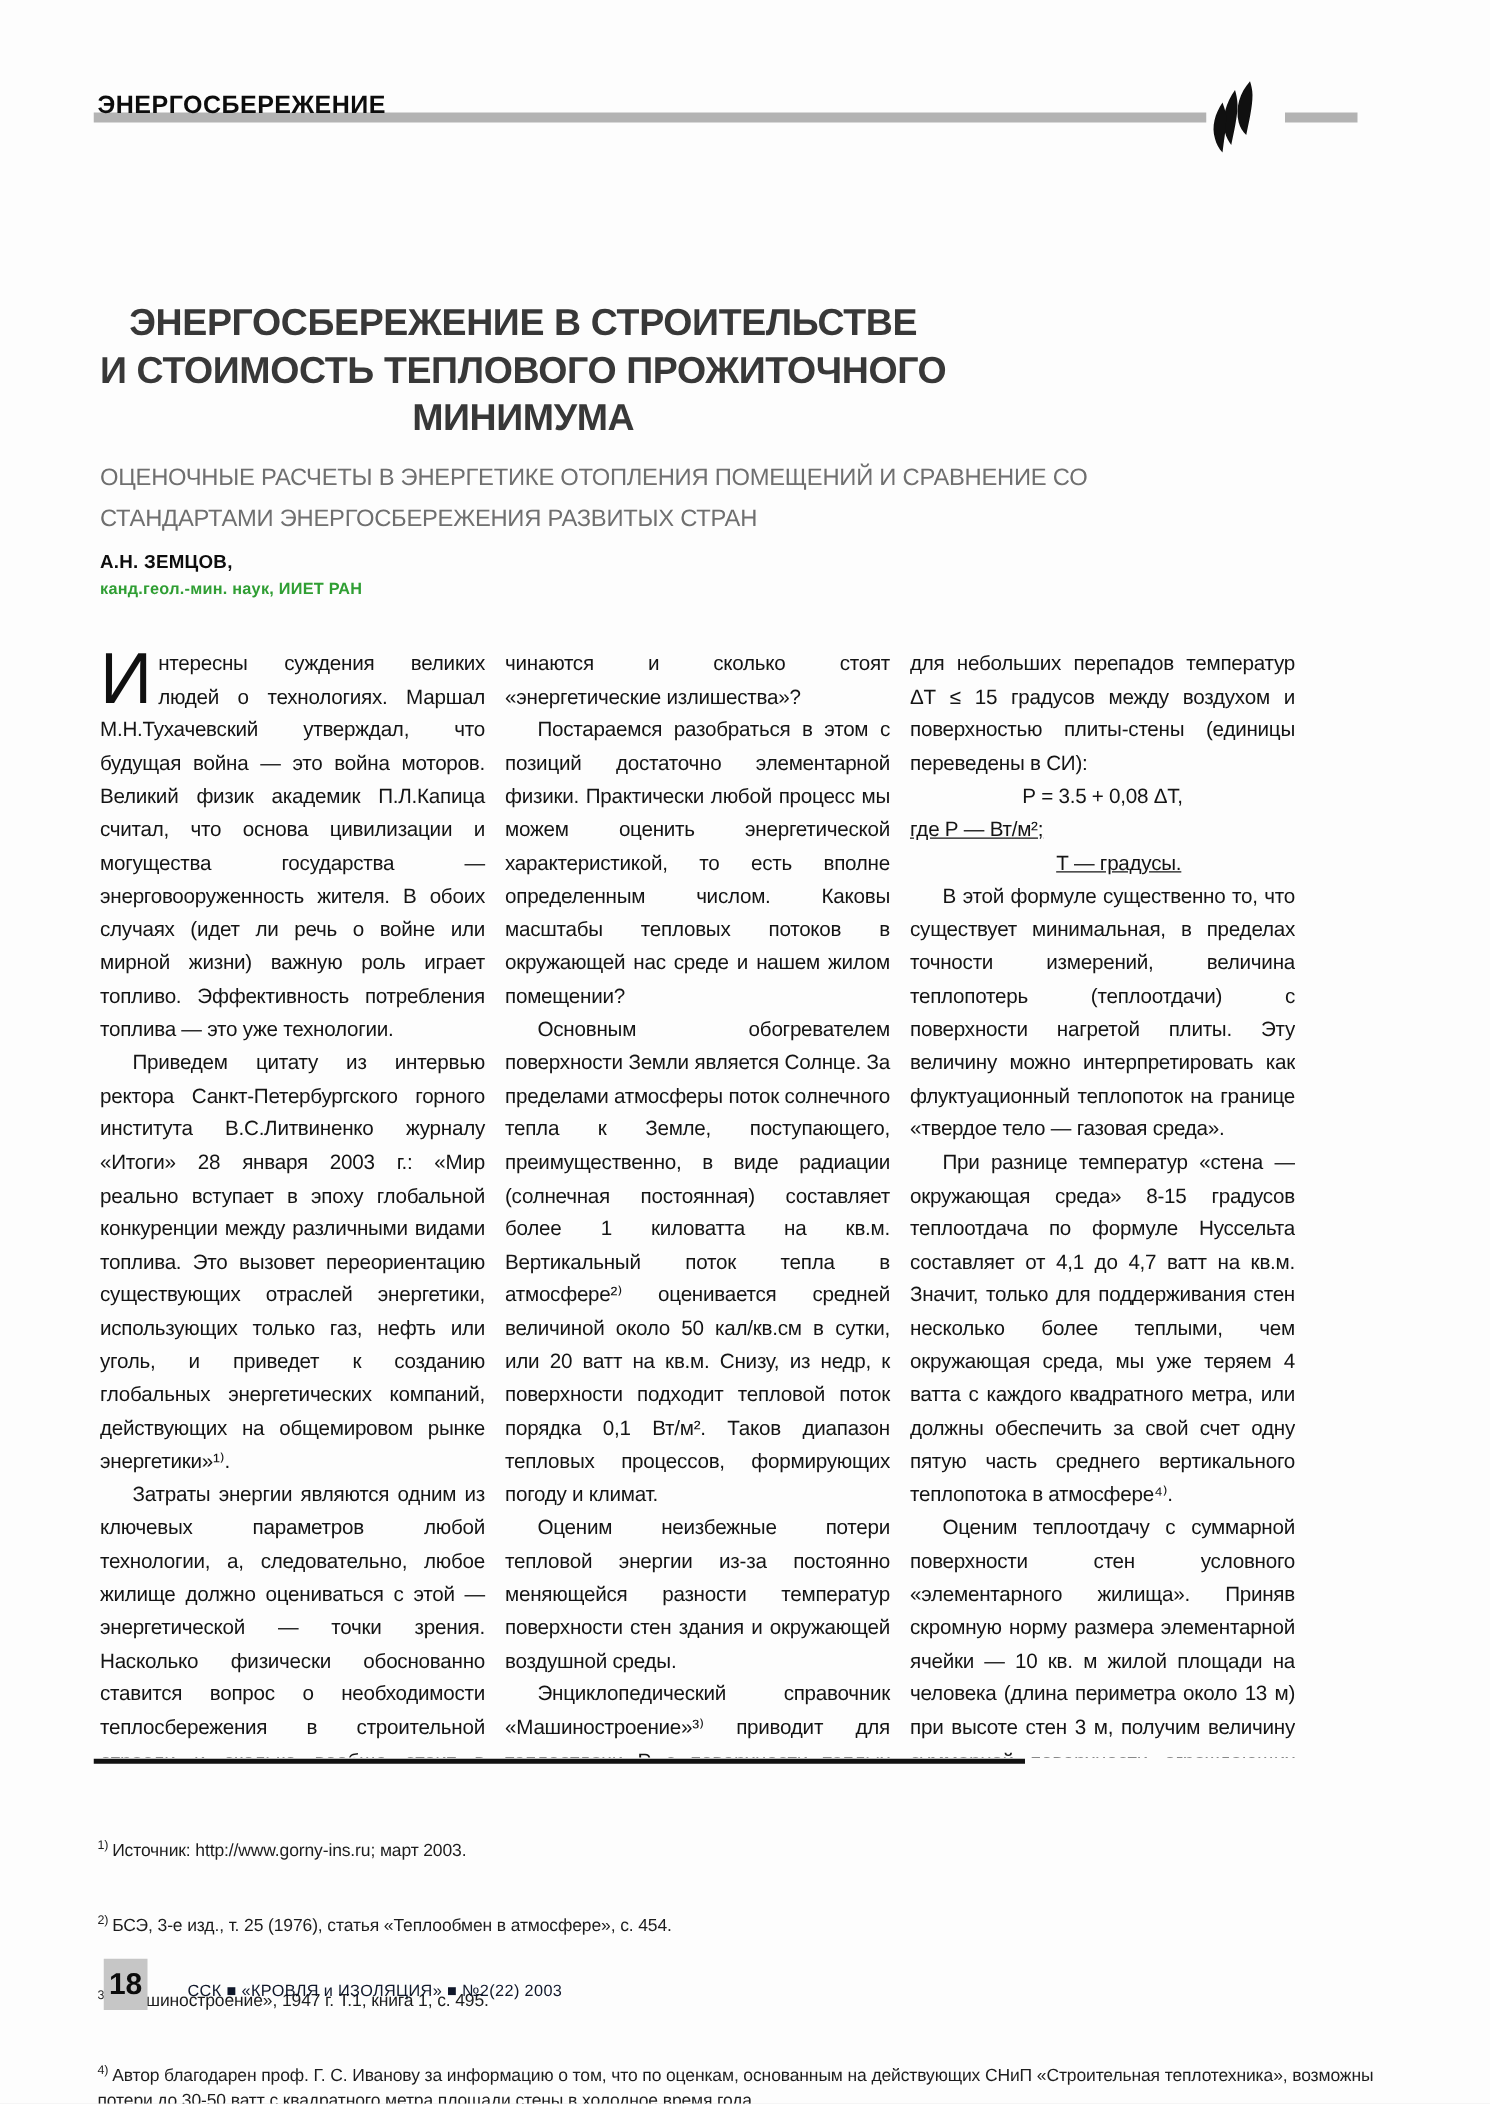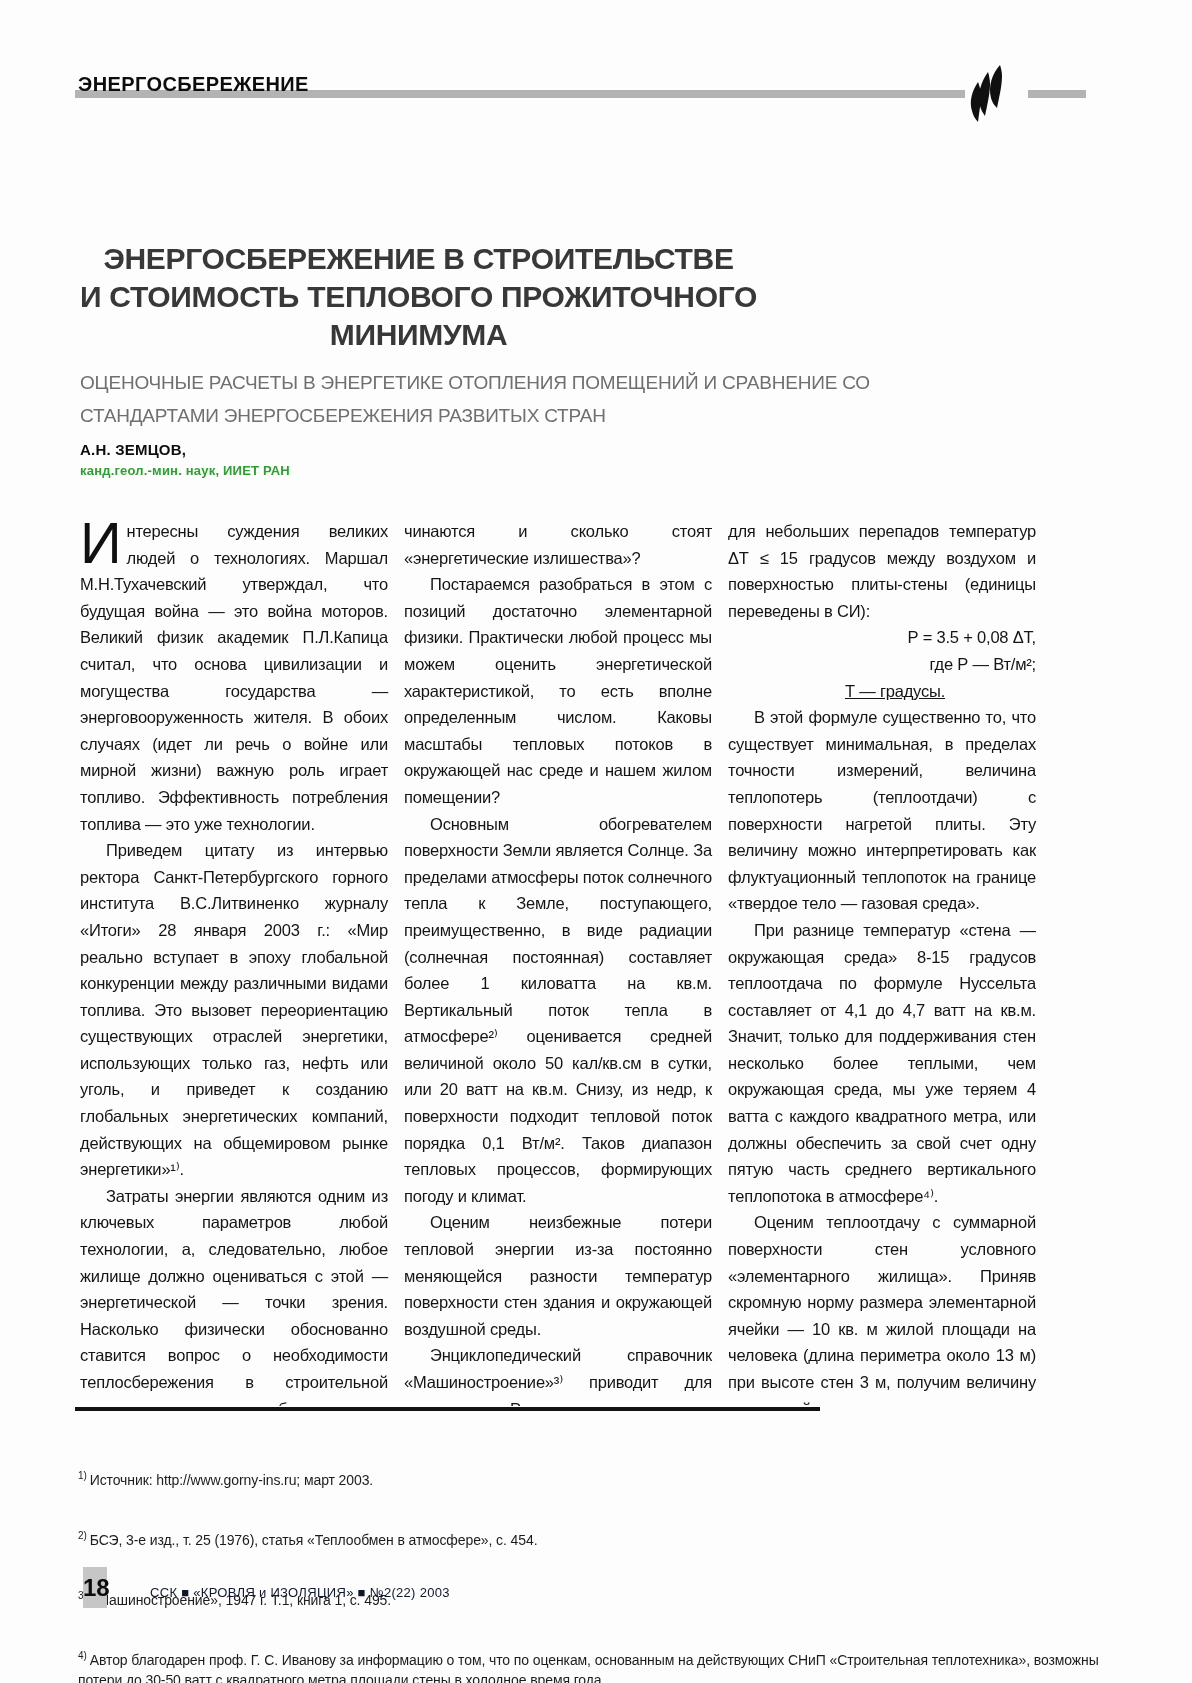--- a/index.html
+++ b/index.html
@@ -24,32 +24,32 @@
   .subtitle div{font-size:19px;line-height:33px;letter-spacing:-.2px;white-space:nowrap;}
   
   .author-name{position:absolute;top:441px;left:80px;font-size:15px;font-weight:bold;color:#0d0d0d;letter-spacing:.2px;}
   .author-creds{position:absolute;top:463px;left:80px;font-size:13px;font-weight:bold;color:var(--accent-green,#2f9e33);letter-spacing:.2px;}
   
   .columns{position:absolute;top:518px;left:80px;width:956px;height:888px;display:flex;gap:16px;overflow:hidden;}
   .col{width:308px;font-size:16.5px;line-height:26.6px;letter-spacing:-.2px;text-align:justify;}
   .col p{margin:0;text-indent:26px;}
   .col p.noindent{text-indent:0;}
   .dropcap{float:left;font-size:58px;line-height:46px;padding:2px 5px 0 0;color:#101010;}
-  .formula{text-align:right;text-indent:0 !important;}
+  .formula{text-align:center;text-indent:0 !important;}
   .where2{text-indent:26px !important;text-align:center;text-decoration:underline;}
-  .where1{text-indent:0 !important;text-align:right;}
+  .where1{text-indent:0 !important;text-align:left;text-decoration:underline;}
   
   .fn-rule{position:absolute;top:1407px;left:75px;width:745px;height:4px;background:#121212;}
   .footnotes{position:absolute;top:1430px;left:78px;width:1046px;font-size:14px;line-height:20px;color:#1c1c1c;letter-spacing:-.1px;}
   .footnote{margin-bottom:5px;margin-top:40px;}
   .footnote sup{font-size:10px;line-height:0;margin-right:3px;}
   
   .page-box{
-    position:absolute;top:1567px;left:83px;width:24px;height:41px;
-    background:var(--page-box-gray,#c6c6c6);display:flex;align-items:center;
+    position:absolute;top:1567px;left:83px;width:35px;height:41px;
+    background:var(--page-box-gray,#c6c6c6);display:flex;align-items:center;justify-content:center;
   }
   .page-num{font-size:24px;font-weight:bold;color:#0b0b0b;}
   .imprint{position:absolute;top:1585px;left:150px;font-size:13px;color:#0f172a;letter-spacing:.3px;white-space:nowrap;}
 </style>
 </head>
 <body>
 
 <div class="page">
 
   <div class="hdr-bar main"></div>

